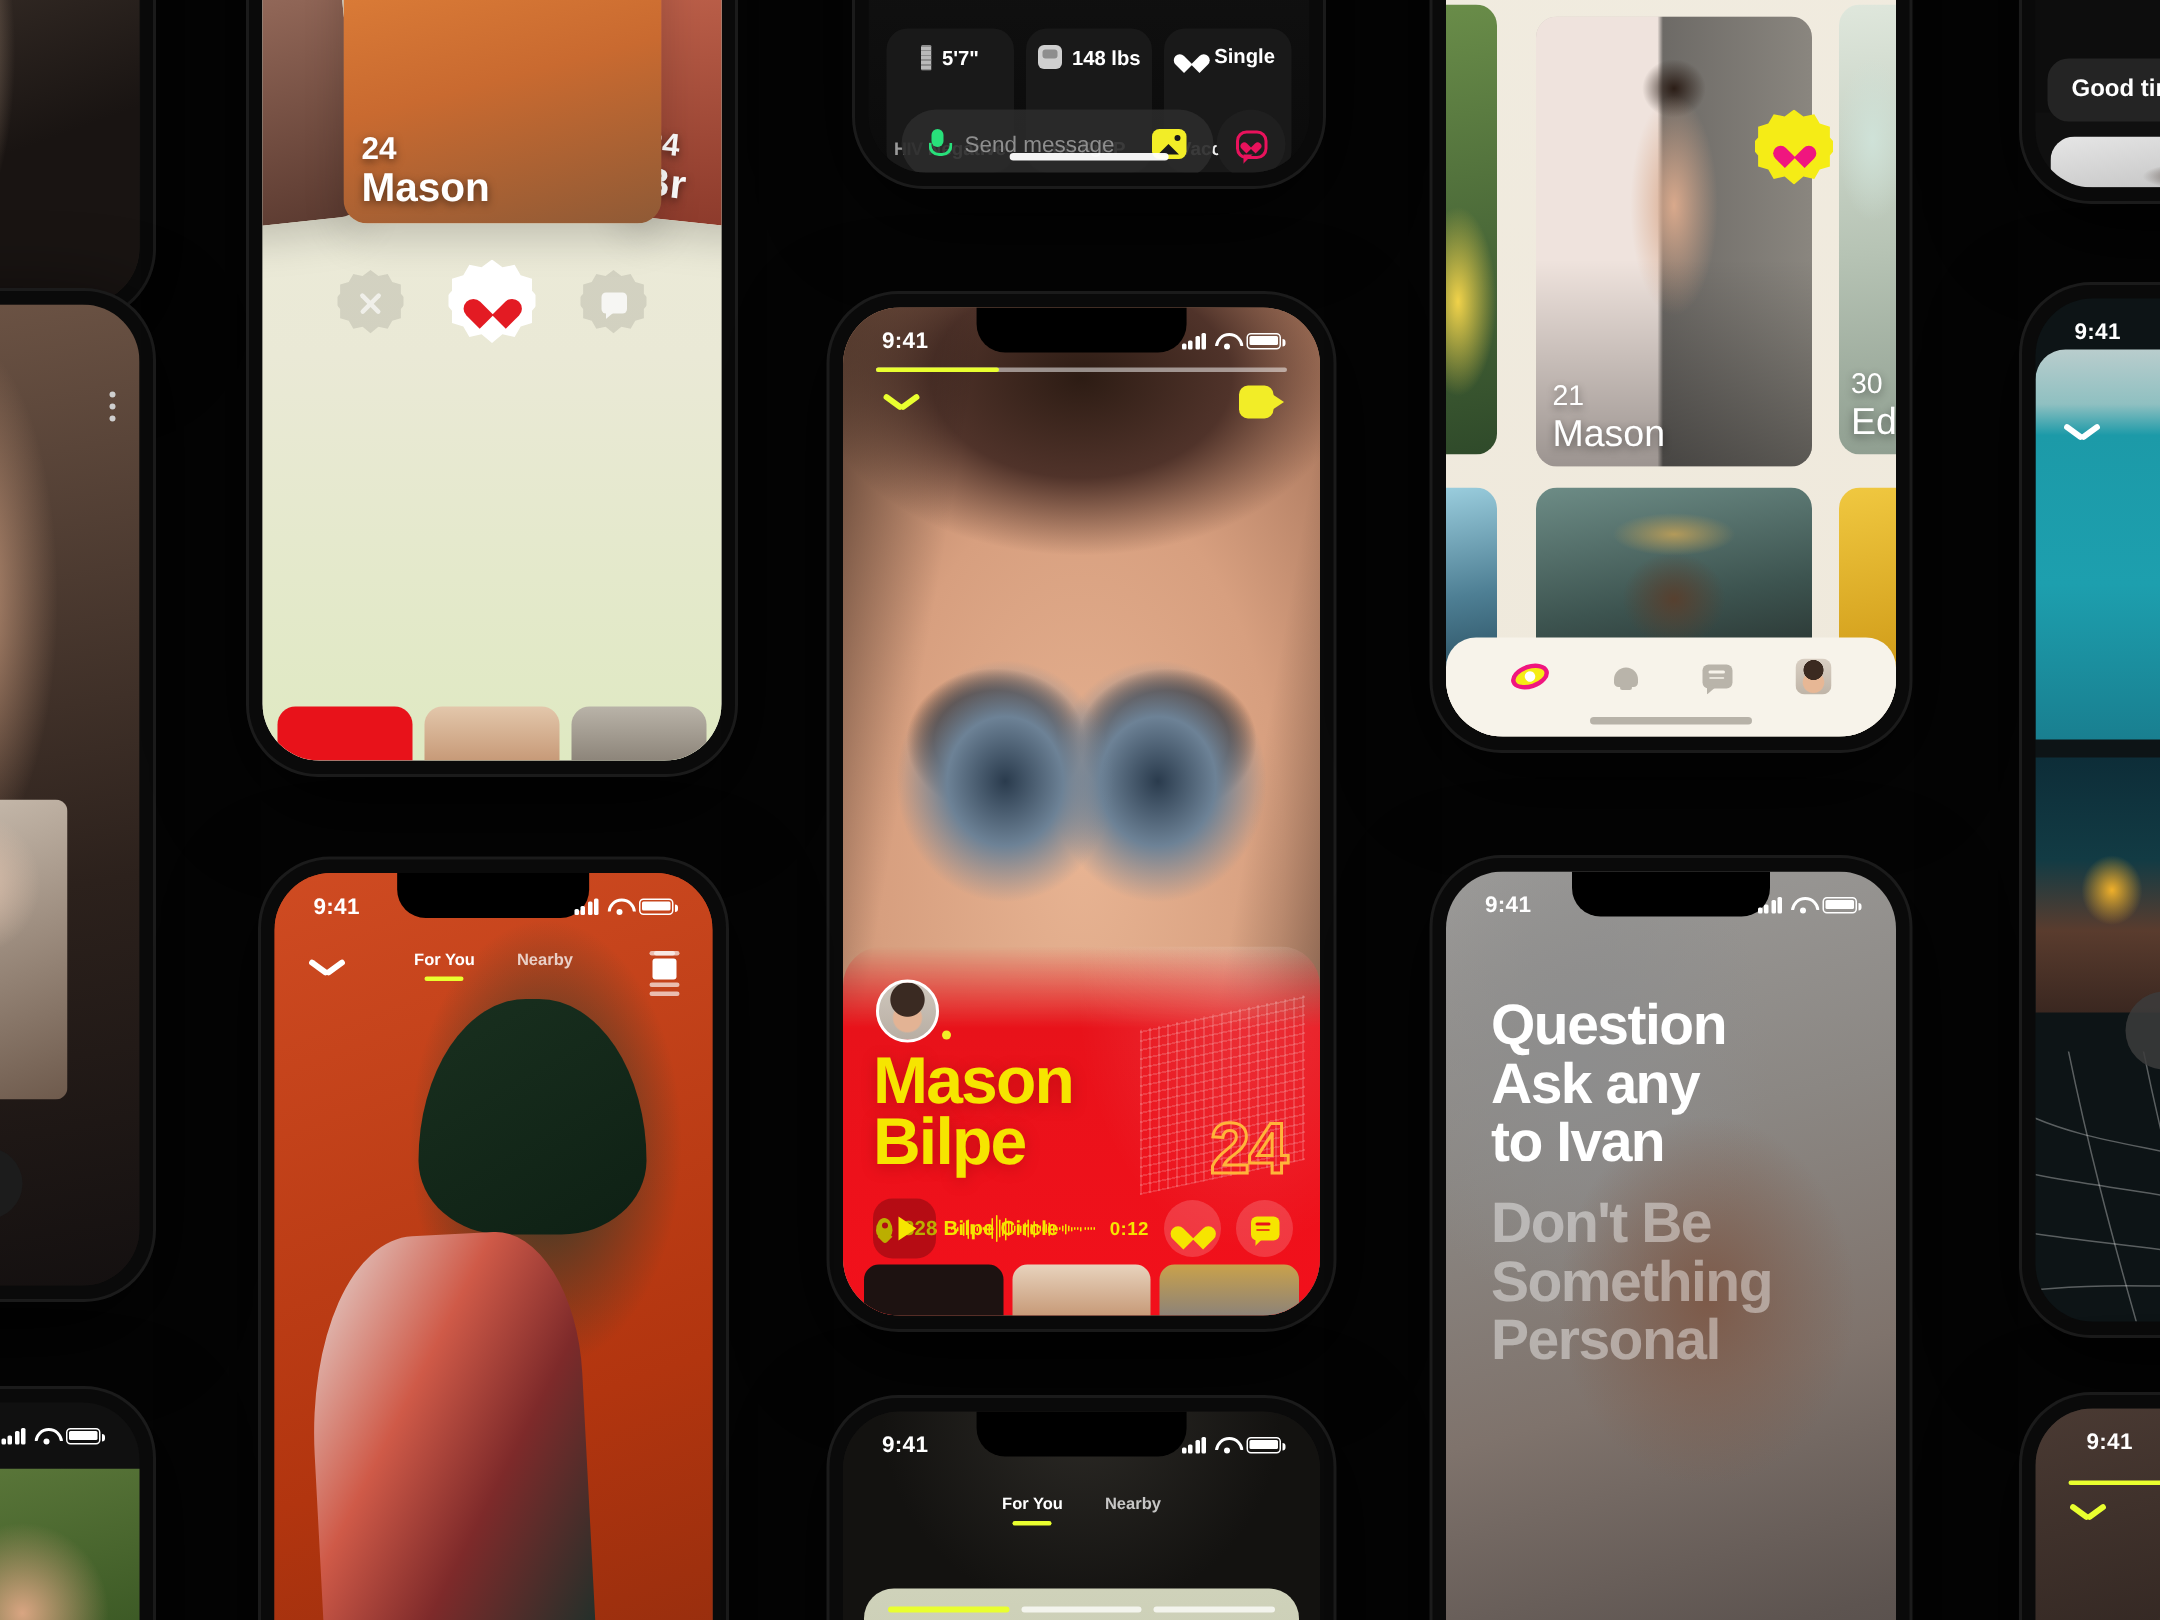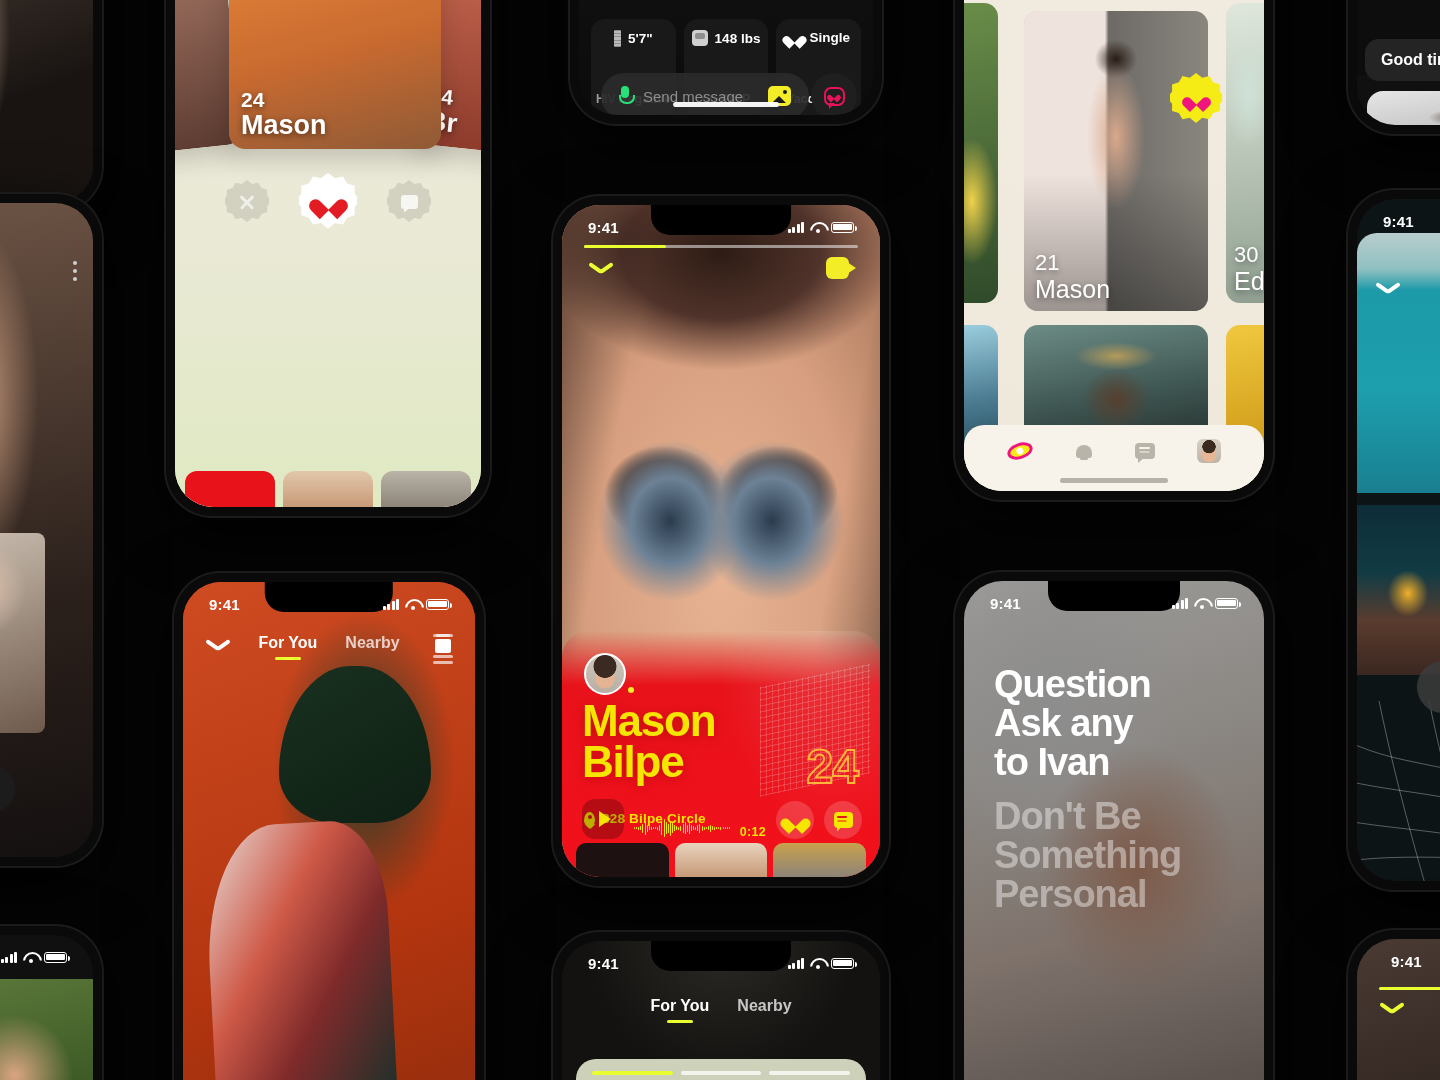--- a/index.html
+++ b/index.html
@@ -143,21 +143,21 @@
     color:#f6e500; font-size:13.5px; font-weight:700; letter-spacing:.2px;
   }
   .pin{ width:11px;height:14px;background:#f6e500;
     border-radius:50% 50% 50% 50%/60% 60% 40% 40%; position:relative;}
   .pin:after{content:"";position:absolute;left:50%;top:9px;transform:translateX(-50%) rotate(45deg);
     width:7px;height:7px;background:#f6e500;border-radius:0 0 2px 0;}
   .pin:before{content:"";position:absolute;left:50%;top:3.6px;transform:translateX(-50%);
     width:4px;height:4px;border-radius:50%;background:#e8121a;z-index:2;}
   .audiorow{
     position:absolute; left:20px; right:18px; bottom:38px; z-index:3;
-    display:flex; align-items:flex-end; gap:10px;
+    display:flex; align-items:center; gap:10px;
   }
   .playbtn{width:42px;height:40px;border-radius:13px;background:rgba(0,0,0,.24);
     display:flex;align-items:center;justify-content:center;flex:0 0 auto;}
   .playbtn i{width:0;height:0;border-top:8px solid transparent;border-bottom:8px solid transparent;
     border-left:12px solid #f6e500; margin-left:3px;}
   .wave{flex:1 1 auto;height:22px;display:flex;align-items:center;gap:1.6px;overflow:hidden;}
   .wave b{display:block;width:1.8px;background:#f6e500;border-radius:1px;}
   .dur{color:#f6e500;font-size:12.5px;font-weight:800;flex:0 0 auto;letter-spacing:.3px;}
   .circbtn{width:38px;height:38px;border-radius:50%;background:rgba(255,255,255,.17);
     display:flex;align-items:center;justify-content:center;flex:0 0 auto;}
@@ -254,21 +254,21 @@
   .fy-bg{position:absolute;inset:0;background:
       radial-gradient(ellipse 50% 40% at 62% 30%, #1d3a2c 0%, rgba(29,58,44,0) 62%),
       radial-gradient(ellipse 40% 30% at 38% 62%, #d83b2a 0%, rgba(216,59,42,0) 70%),
       linear-gradient(160deg,#cf4b22,#b2350f 60%,#8c2b0d);}
   .jacket{position:absolute;left:10%;top:40%;width:62%;height:62%;
     background:linear-gradient(120deg,#e7e2df 0%,#cf5a48 32%,#7e2a2a 55%,#20302a 85%);
     border-radius:40% 30% 8% 8%/38% 26% 8% 8%; transform:rotate(-3deg);}
   .hat{position:absolute;left:33%;top:14%;width:52%;height:26%;
     background:linear-gradient(150deg,#19301f,#0e2014);border-radius:48% 48% 38% 38%/70% 70% 32% 32%;}
   .tabs{position:absolute;top:52px;left:0;right:0;display:flex;justify-content:center;gap:28px;z-index:40;}
-  .tab{color:rgba(255,255,255,.75);font-size:16px;font-weight:600;position:relative;padding-bottom:8px;}
+  .tab{color:rgba(255,255,255,.75);font-size:11px;font-weight:600;position:relative;padding-bottom:8px;}
   .tab.active{color:#fff;font-weight:700;}
   .tab.active:after{content:"";position:absolute;left:50%;transform:translateX(-50%);bottom:0;
     width:26px;height:3px;background:#e9ff2f;border-radius:2px;}
   .fy-chev{position:absolute;left:22px;top:58px;z-index:40;}
   .stackic{position:absolute;right:22px;top:52px;width:20px;height:30px;z-index:40;}
   .stackic b{position:absolute;left:0;width:20px;height:3px;background:rgba(255,255,255,.65);border-radius:2px;}
   .stackic b:nth-child(1){top:0;width:14px;left:3px;}
   .stackic b:nth-child(4){top:21px;}
   .stackic b:nth-child(5){top:27px;}
   .stackic .cardw{position:absolute;left:2px;top:5px;width:16px;height:14px;background:#fff;border-radius:2px;}
@@ -289,21 +289,21 @@
   #phone-cards .screen{ background:#efeade; }
   .cards-bg{position:absolute;inset:0;background:linear-gradient(180deg,#f1ece0,#efe9dc);}
   .cimg{position:absolute;border-radius:14px;overflow:hidden;}
   .c-main{left:60px;top:214px;width:184px;height:300px;}
   .c-left{left:-18px;top:206px;width:52px;height:300px;}
   .c-right{right:-18px;top:206px;width:56px;height:300px;}
   .c-b-main{left:60px;top:528px;width:184px;height:120px;}
   .c-b-left{left:-18px;top:528px;width:52px;height:120px;}
   .c-b-right{right:-18px;top:528px;width:56px;height:120px;}
   .c-meta{position:absolute;left:11px;bottom:8px;color:#fff;z-index:3;text-shadow:0 2px 6px rgba(0,0,0,.45);}
-  .c-meta .age{font-size:22px;font-weight:500;line-height:1.1;}
+  .c-meta .age{font-size:19px;font-weight:500;line-height:1.1;}
   .c-meta .nm{font-size:25px;font-weight:500;line-height:1.1;}
   .c-right .c-meta{left:8px;}
   .likeblob{
     position:absolute;left:206px;top:276px;width:52px;height:52px;background:#f5ec16;z-index:9;
     display:flex;align-items:center;justify-content:center;
     clip-path: polygon(50% 0%,62% 9%,76% 6%,83% 18%,96% 22%,96% 36%,106% 47%,96% 59%,96% 73%,83% 77%,76% 89%,62% 86%,50% 96%,38% 86%,24% 89%,17% 77%,4% 73%,4% 59%,-6% 47%,4% 36%,4% 22%,17% 18%,24% 6%,38% 9%);
   }
   .heart-p{width:19px;height:17px;position:relative;}
   .heart-p:before,.heart-p:after{content:"";position:absolute;top:0;width:10px;height:14px;background:#f0167f;border-radius:10px 10px 0 0;}
   .heart-p:before{left:9px;transform:rotate(45deg);transform-origin:0 100%;}

